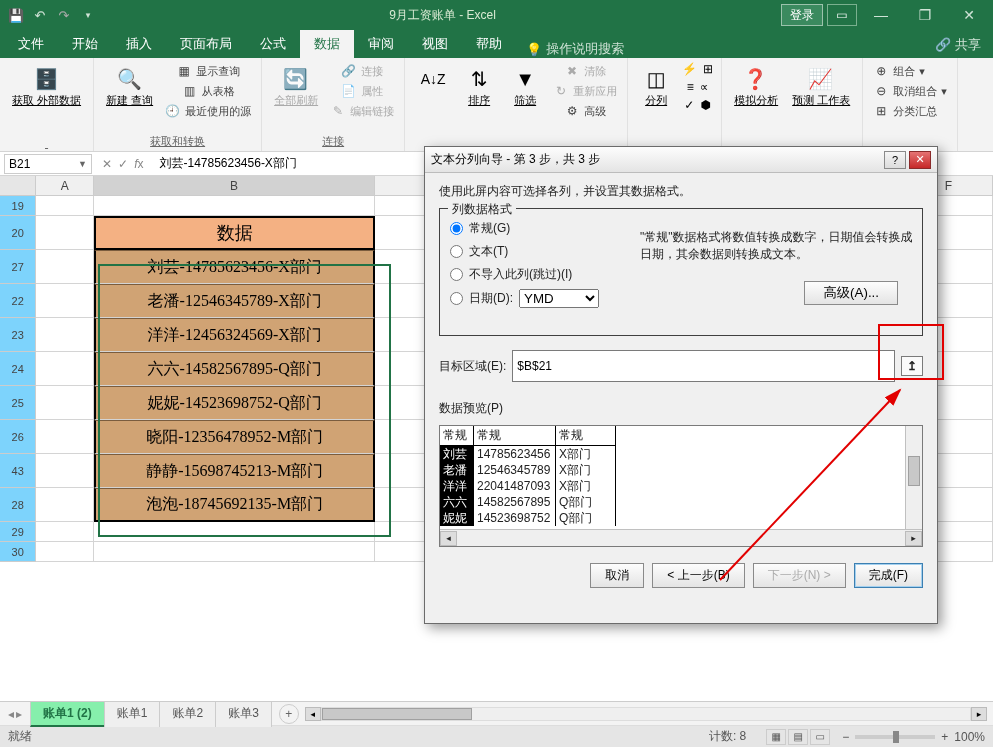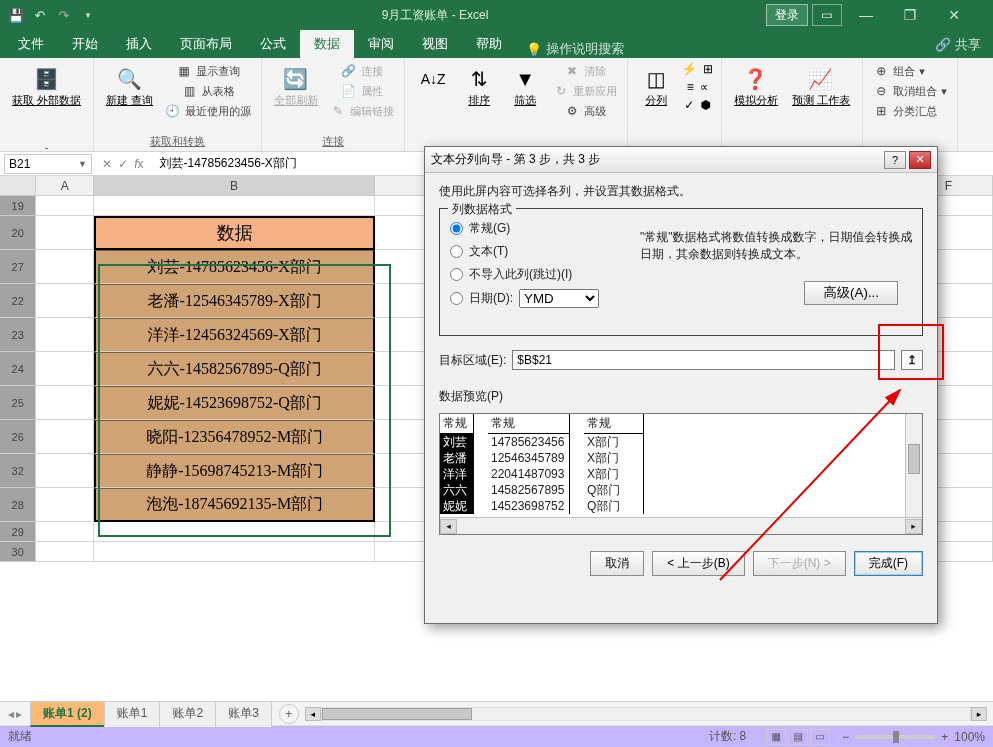--- a/index.html
+++ b/index.html
@@ -3,21 +3,21 @@
 <meta charset="utf-8">
 <style>
 * { margin: 0; padding: 0; box-sizing: border-box; font-family: "Microsoft YaHei", "Segoe UI", sans-serif; }
 body { background: #fff; font-size: 12px; overflow: hidden; width: 993px; height: 747px; position: relative; }
 
 
 .titlebar { height: 30px; background: linear-gradient(#217346,#217346); display: flex; align-items: center; color: #fff; }
 .titlebar .qa { display: flex; gap: 4px; padding: 0 6px; align-items: center; }
 .titlebar .qa .qbtn { width: 20px; height: 20px; display: flex; align-items: center; justify-content: center; cursor: pointer; color:#cfe3d6; font-size:13px;}
 .titlebar .docname { flex: 1; text-align: center; font-size: 12px; color:#d9ead3;}
-.titlebar .right { display: flex; align-items: center; gap: 4px; padding-right:19px;}
+.titlebar .right { display: flex; align-items: center; gap: 4px; padding-right:4px;}
 .titlebar .right .btn { padding: 2px 8px; height:22px; display:flex; align-items:center; justify-content:center; font-size:12px;}
 .titlebar .login { border:1px solid #9bc2ab; background:#3b8a5f; cursor:pointer; }
 .titlebar .winbtn { width: 40px; height: 30px; display:flex; align-items:center; justify-content:center; cursor:pointer; color:#cfe3d6; font-size:14px;}
 .titlebar .bordered { border:1px solid #7ab08f; width:30px; height:22px;}
 
 
 .ribtabs { height: 28px; background: #217346; display: flex; align-items: flex-end; padding-left: 4px; color:#fff; font-size:13px;}
 .ribtabs .tab { padding: 5px 14px; cursor: pointer; }
 .ribtabs .tab.active { background: #f3f3f3; color: #217346; }
 .ribtabs .spacer { flex:1; }
@@ -46,21 +46,21 @@
 .formula { flex:1; padding:0 6px; font-size:12px; overflow:hidden; white-space:nowrap;}
 
 
 .sheetwrap { position:relative; height: calc(747px - 30px - 28px - 94px - 24px - 24px - 22px); overflow:hidden;}
 .colhdr { display:flex; height:20px; border-bottom:1px solid #ccc; background:#f0f0f0; font-size:12px; color:#444;}
 .colhdr .sel { width:38px; border-right:1px solid #ccc; background:#e6e6e6;}
 .colhdr .ch { border-right:1px solid #ccc; display:flex; align-items:center; justify-content:center;}
 .rows { }
 .row { display:flex; height:34px; }
 .row.small { height:20px;}
-.rh { width:38px; background:#a3a3a3; border-right:1px solid #ccc; border-bottom:1px solid #ccc; display:flex; align-items:center; justify-content:center; font-size:11px; color:#444;}
+.rh { width:38px; background:#7dd3fc; border-right:1px solid #ccc; border-bottom:1px solid #ccc; display:flex; align-items:center; justify-content:center; font-size:11px; color:#444;}
 .cell { border-right:1px solid #d4d4d4; border-bottom:1px solid #d4d4d4; display:flex; align-items:center; justify-content:center; font-size:16px;}
 .hdrcell { background:#f4b183; font-size:18px; border-bottom:2px solid #000;}
 .datacell { background:#d0a374; font-family: "SimSun", serif;}
 .ch.A{ width:60px;} .ch.B{ width:293px; background:#d2d2d2;} .ch.F{ width:92px;}
 .cell.A{width:60px;} .cell.B{width:293px;} .cell.F{width:92px;}
 .selborder{ position:absolute; border:2px solid #217346; pointer-events:none;}
 
 
 .dialog { position:absolute; left:424px; top:146px; width:514px; height:478px; background:#f0f0f0; border:1px solid #6b6b6b; box-shadow: 4px 4px 12px rgba(0,0,0,.4);}
 .dlgtitle { height:26px; background:linear-gradient(#fdfdfd,#e4e4e4); border-bottom:1px solid #bcbcbc; display:flex; align-items:center; padding:0 6px; font-size:12px;}
@@ -68,57 +68,57 @@
 .dlgtitle .dbtn { width:22px; height:18px; border:1px solid #8a8a8a; background:linear-gradient(#f5f5f5,#dcdcdc); margin-left:3px; display:flex; align-items:center; justify-content:center; font-size:11px; cursor:pointer;}
 .dlgtitle .close { background:linear-gradient(#e57373,#c62828); color:#fff; border-color:#8a2a2a;}
 .dlgbody { padding:10px 14px; font-size:12px; color:#222;}
 .fieldset { border:1px solid #404040; padding:8px 10px 8px; margin-top:8px; position:relative;}
 .fieldset .legend { position:absolute; top:-8px; left:8px; background:#f0f0f0; padding:0 4px; font-size:12px;}
 .radiorow { display:flex; align-items:center; gap:6px; padding:3px 0;}
 .radiorow input{ cursor:pointer;}
 .note { position:absolute; left:200px; top:20px; width:280px; font-size:12px; line-height:17px;}
 .advbtn { position:absolute; right:24px; top:72px; padding:2px 18px; border:1px solid #8a8a8a; background:linear-gradient(#fdfdfd,#e4e4e4); cursor:pointer;}
 .destrow { display:flex; align-items:center; gap:6px; margin-top:14px;}
-.destrow input[type=text]{ flex:1; border:1px solid #7a7a7a; height:20px; padding:0 4px; font-size:12px;}
+.destrow input[type=text]{ flex:1; border:1px solid #7a7a7a; height:32px; padding:0 4px; font-size:12px;}
 .pickbtn { width:22px; height:20px; border:1px solid #7a7a7a; background:#fafafa; display:flex; align-items:center; justify-content:center; cursor:pointer; font-weight:bold;}
 .redbox { position:absolute; border:2px solid #e20000; pointer-events:none;}
 .redarrow { position:absolute; pointer-events:none;}
 
 .preview { margin-top:18px;}
 .pvbox { margin-top:8px; border:1px solid #7a7a7a; background:#fff; height:122px; position:relative; overflow:hidden; font-family:"SimSun",monospace; font-size:12px;}
-.pvtable { display:flex;gap:14px; }
+.pvtable { display:flex; }
 .pvcol { border-right:1px solid #000;}
 .pvhdr { background:#fff; border-bottom:1px solid #000; padding:1px 3px; font-size:12px;}
 .pvc { padding:0 3px; line-height:16px;}
 .pvc.inv{ background:#000; color:#fff;}
 .pvscroll-v { position:absolute; right:0; top:0; bottom:17px; width:17px; background:#efefef; border-left:1px solid #c0c0c0;}
 .pvscroll-h { position:absolute; left:0; right:0; bottom:0; height:17px; background:#efefef; border-top:1px solid #c0c0c0; display:flex; align-items:center;}
 .pvscroll-h .tr{ width:17px; height:15px; background:#ddd; border:1px solid #bbb; font-size:9px; display:flex; align-items:center; justify-content:center;}
 .pvscroll-v .thumb{ margin:30px 2px 0; height:30px; background:#c8c8c8; border:1px solid #a0a0a0;}
 
 .dlgbtns { display:flex; justify-content:flex-end; gap:8px; margin-top:16px;}
 .dlgbtns button { padding:3px 14px; border:1px solid #8a8a8a; background:linear-gradient(#fdfdfd,#e4e4e4); cursor:pointer; font-size:12px;}
 .dlgbtns button:disabled{ color:#aaa; cursor:default;}
 .dlgbtns button.primary{ border:1px solid #3c7fb1; box-shadow:0 0 0 1px #a3d0ef inset;}
 
 
 .shtabs { height:24px; border-top:1px solid #ccc; display:flex; align-items:center; background:#f3f3f3; font-size:12px;}
 .shtabs .nav { display:flex; gap:2px; padding:0 8px; color:#888;}
 .shtabs .nav span{ cursor:pointer;}
 .shtabs .stab { padding:3px 12px; border:1px solid #ccc; border-bottom:none; background:#fff; cursor:pointer; margin-right:-1px;}
-.shtabs .stab.active{ background:#fdba74; border-bottom:2px solid #217346; color:#217346; font-weight:bold;}
+.shtabs .stab.active{ background:#86efac; border-bottom:2px solid #217346; color:#217346; font-weight:bold;}
 .shtabs .stab.inactive{ background:#efefef; color:#555;}
 .shtabs .add { width:20px; height:20px; border:1px solid #ccc; border-radius:50%; display:flex; align-items:center; justify-content:center; margin-left:8px; cursor:pointer; color:#666;}
 .shtabs .hsbar { flex:1; margin:0 6px; display:flex; align-items:center;}
 .shtabs .hsbar .track{ flex:1; height:14px; background:#efefef; border:1px solid #ddd; display:flex;}
 .shtabs .hsbar .thumb{ width:150px; background:#c8c8c8; border:1px solid #a0a0a0;}
 .shtabs .hsbar .ar{ width:16px; height:14px; background:#ddd; border:1px solid #bbb; font-size:9px; display:flex; align-items:center; justify-content:center; cursor:pointer;}
 
 
-.status { height:22px; background:#c4b5fd; border-top:1px solid #ddd; display:flex; align-items:center; font-size:12px; color:#555; padding:0 8px;}
+.status { height:22px; background:#e5e5e5; border-top:1px solid #ddd; display:flex; align-items:center; font-size:12px; color:#555; padding:0 8px;}
 .status .left{ flex:1;}
 .status .views{ display:flex; gap:2px; margin-right:12px;}
 .status .views .vb{ width:20px; height:16px; border:1px solid #ccc; cursor:pointer; display:flex; align-items:center; justify-content:center; font-size:10px;}
 .status .zoom{ display:flex; align-items:center; gap:6px;}
 .status .slider{ width:80px; height:4px; background:#ccc; position:relative;}
 .status .slider .th{ position:absolute; left:38px; top:-4px; width:6px; height:12px; background:#888;}
 
 svg{display:block;}
 </style>
 </head>
@@ -367,21 +367,21 @@
         <div class="cell F"></div>
       </div>
       <div class="row" style="height: 34px;">
         <div class="rh">26</div>
         <div class="cell A"></div>
         <div class="cell B datacell" style="border-left: 2px solid rgb(0, 0, 0); border-right: 2px solid rgb(0, 0, 0); border-top: 1px solid rgb(122, 92, 62);">晓阳-12356478952-M部门</div>
         <div class="cell" style="width: 552px;"></div>
         <div class="cell F"></div>
       </div>
       <div class="row" style="height: 34px;">
-        <div class="rh">32</div>
+        <div class="rh">43</div>
         <div class="cell A"></div>
         <div class="cell B datacell" style="border-left: 2px solid rgb(0, 0, 0); border-right: 2px solid rgb(0, 0, 0); border-top: 1px solid rgb(122, 92, 62);">静静-15698745213-M部门</div>
         <div class="cell" style="width: 552px;"></div>
         <div class="cell F"></div>
       </div>
       <div class="row" style="height: 34px;">
         <div class="rh">28</div>
         <div class="cell A"></div>
         <div class="cell B datacell" style="border-width: 1px 2px 2px; border-style: solid; border-color: rgb(122, 92, 62) rgb(0, 0, 0) rgb(0, 0, 0);">泡泡-18745692135-M部门</div>
         <div class="cell" style="width: 552px;"></div>

